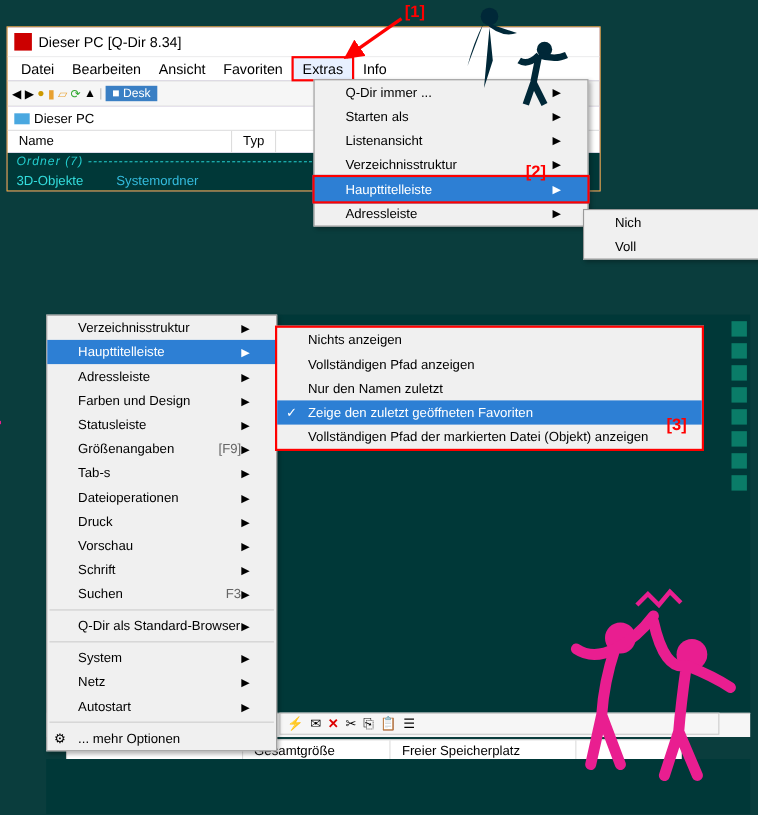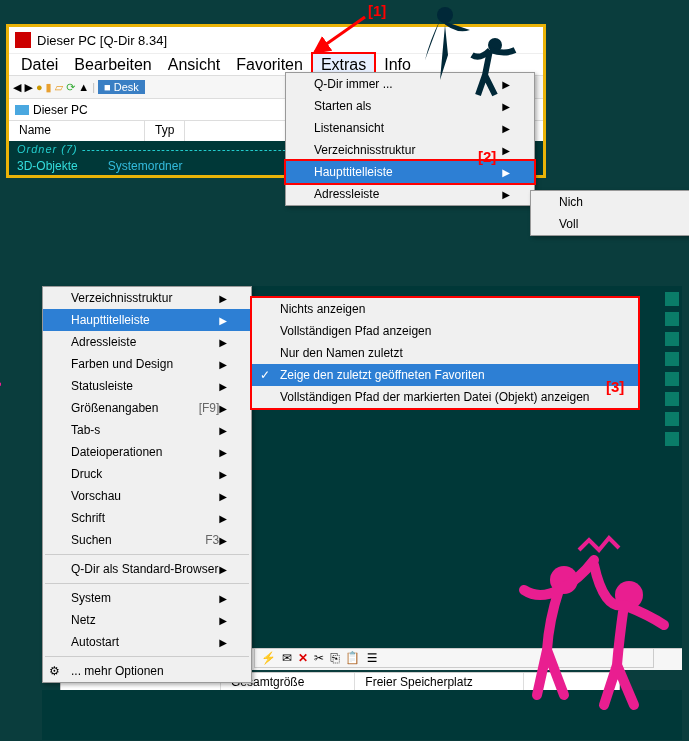--- a/index.html
+++ b/index.html
@@ -2,24 +2,24 @@
 <html><head>
 <meta charset="utf-8">
 <style>
 * { box-sizing: border-box; margin: 0; padding: 0; font-family: "Segoe UI", Tahoma, sans-serif; }
 body { width: 689px; height: 741px; background: #0a3d3d; position: relative; overflow: hidden; }
 
 
 .watermark { position: absolute; left: 2px; bottom: 120px; transform: rotate(-90deg); transform-origin: left bottom; color: #e91e90; font-size: 22px; font-weight: bold; white-space: nowrap; z-index: 50; }
 
 
-.top-window { position: absolute; left: 6px; top: 24px; width: 540px; background: #8b5cf6; border: 3px solid #eab308; }
+.top-window { position: absolute; left: 6px; top: 24px; width: 540px; background: #8b5cf6; border: 1px solid #eab308; }
 .titlebar { height: 26px; background: #fff; display: flex; align-items: center; padding: 0 6px; font-size: 13px; gap: 6px; }
 .app-icon { width: 16px; height: 16px; background: #c00; }
-.menubar { height: 22px; background: #fff; display: flex; align-items: center; padding: 0 4px; font-size: 16px; border-top: 1px solid #eee; }
+.menubar { height: 22px; background: #fff; display: flex; align-items: center; padding: 0 4px; font-size: 13px; border-top: 1px solid #eee; }
 .menubar span { padding: 2px 8px; cursor: default; }
 .menubar .open { border: 2px solid #f00; background: #e8f0ff; }
 .toolbar { height: 24px; background: #f6f6f6; border-top: 1px solid #ddd; border-bottom: 1px solid #ddd; display: flex; align-items: center; padding: 0 4px; gap: 3px; font-size: 11px; }
 .breadcrumb { height: 22px; background: #fff; display: flex; align-items: center; padding: 0 6px; font-size: 12px; gap: 4px; border-bottom: 1px solid #ddd; }
 .pc-icon { width: 14px; height: 10px; background: #4aa8e0; }
 .col-headers { height: 20px; background: #fff; display: flex; font-size: 12px; }
 .col-headers > div { padding: 2px 10px; border-right: 1px solid #ddd; }
 .dark-panel { background: #003838; color: #3dd; font-size: 12px; }
 .folder-row { padding: 2px 8px; color: #2cc; font-style: italic; }
 .item-row { padding: 2px 8px; display: flex; gap: 30px; }
@@ -143,21 +143,21 @@
     <span style="color:#3a3">⟳</span>
     <span>▲</span>
     <span style="color:#bbb">|</span>
     <span style="background:#3a7fc4;color:#fff;padding:1px 6px">■ Desk</span>
   </div>
   <div class="breadcrumb">
     <div class="pc-icon"></div>
     <span>Dieser PC</span>
   </div>
   <div class="col-headers">
-    <div style="width:136px">Name</div>
+    <div style="width:204px">Name</div>
     <div>Typ</div>
   </div>
   <div class="dark-panel">
     <div class="folder-row dashed">Ordner (7) ---------------------------------------------------</div>
     <div class="item-row">
       <span>3D-Objekte</span>
       <span class="type">Systemordner</span>
     </div>
   </div>
 </div>

